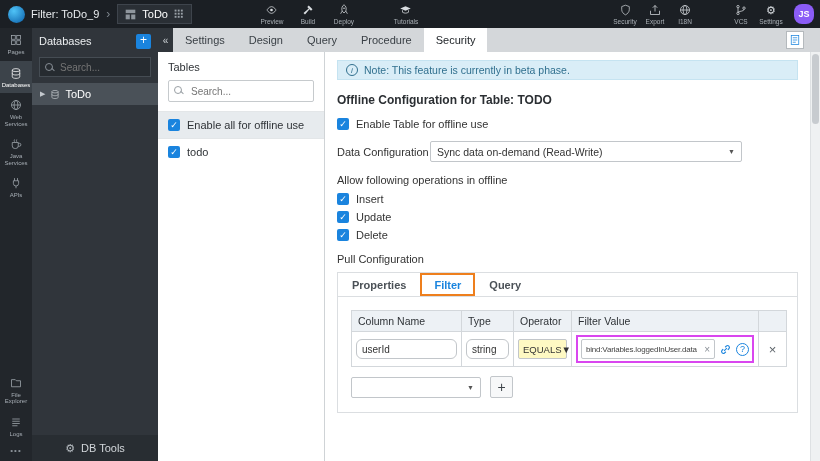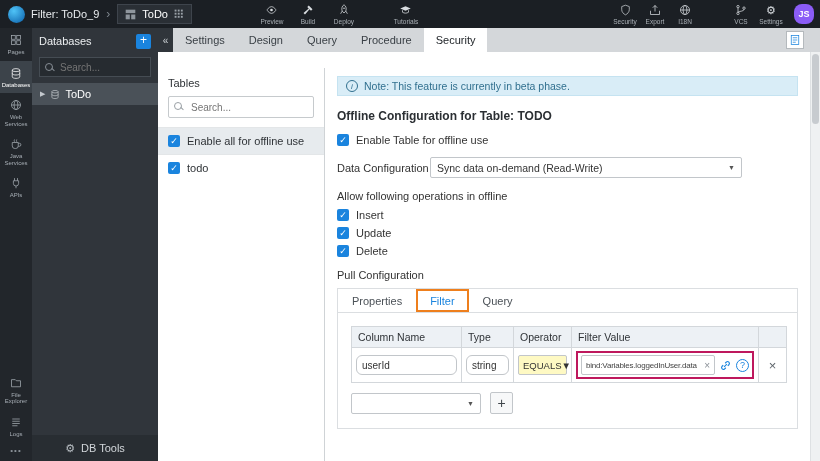--- a/index.html
+++ b/index.html
@@ -53,21 +53,21 @@
 
   
   .content { flex:1; display:flex; flex-direction:column; min-width:0; background:#fff; position:relative; }
   .tabbar { height:24px; background:#d4d7da; display:flex; align-items:stretch; flex:0 0 24px; }
   .collapse-btn { width:15px; background:#30353b; color:#cfd4d8; display:flex; align-items:center; justify-content:center; font-size:10px; cursor:pointer; }
   .tab { padding:0 12px; display:flex; align-items:center; font-size:11px; color:#3a4046; cursor:pointer; }
   .tab.active { background:#fff; color:#23272b; }
   .tabbar-right { margin-left:auto; display:flex; align-items:center; padding-right:16px; }
   .report-btn { width:18px; height:18px; background:#fff; border:1px solid #b4b9bd; display:flex; align-items:center; justify-content:center; cursor:pointer; }
 
-  .content-body { flex:1; display:flex; min-height:0;margin-top:16px; }
+  .content-body { flex:1; display:flex; min-height:0; }
 
   
   .tables-panel { width:167px; border-right:1px solid #cfd3d6; display:flex; flex-direction:column; background:#fff; flex:0 0 167px; }
   .tables-title { padding:9px 10px 7px; font-size:11px; color:#2f3337; }
   .tables-search { margin:0 10px 9px; position:relative; }
   .tables-search input { width:100%; height:22px; border:1px solid #c6cacd; font-size:10px; padding:0 6px 0 22px; color:#555; outline:none; border-radius:2px; background:#fff; }
   .tables-search .mag::before { border-color:#9aa0a5; } .tables-search .mag::after { background:#9aa0a5; }
   .table-row { height:27px; display:flex; align-items:center; gap:7px; padding:0 10px; border-top:1px solid #e3e6e8; font-size:11px; color:#2f3337; cursor:pointer; }
   .table-row.first { background:#e7ebee; }
   .cb { width:12px; height:12px; background:#1a84de; color:#fff; font-size:9px; line-height:12px; text-align:center; border-radius:2px; flex:0 0 12px; cursor:pointer; }
@@ -81,31 +81,31 @@
   .field-row { display:flex; align-items:center; margin:11px 0; }
   .field-label { width:93px; }
   .select { border:1px solid #c2c6ca; height:21px; display:flex; align-items:center; justify-content:space-between; padding:0 6px; font-size:10.5px; color:#333; background:#fff; cursor:pointer; border-radius:2px; }
   .select .arrow { font-size:7px; color:#555; margin-left:6px; }
   .dc-select { width:312px; }
   .section-label { margin:12px 0 7px; }
   .ops .cb-row { margin:4px 0 6px; }
 
   
   .pull-panel { border:1px solid #dbdee1; margin-top:7px; background:#fff; }
-  .pull-tabs { display:flex; border-bottom:1px solid #dbdee1; }
+  .pull-tabs { display:flex; border-bottom:1px solid #dbdee1;font-weight:bold; }
   .pull-tab { padding:6px 14px 5px; font-size:11px; color:#4b5157; cursor:pointer; }
   .pull-tab.active { color:#1a84de; border-bottom:2px solid #1a84de; padding-bottom:3px; }
   .pull-tab.hl { outline:2px solid #ee7f1d; outline-offset:-2px; }
   .pull-content { padding:13px 13px 14px; }
   table.ft { border-collapse:collapse; width:100%; table-layout:fixed; }
   .ft th { background:#edf1f5; border:1px solid #d3d7db; font-weight:normal; text-align:left; font-size:10.5px; padding:4px 6px; color:#2f3337; }
   .ft td { border:1px solid #d3d7db; padding:3px 4px; vertical-align:middle; }
   .cell-input { width:100%; height:20px; border:1px solid #c2c6ca; font-size:10px; padding:0 5px; color:#333; outline:none; border-radius:6px; }
   .cell-select { height:20px; border:1px solid #c2c6ca; display:flex; align-items:center; justify-content:space-between; padding:0 4px; font-size:9.5px; color:#333; background:#fef9c3; cursor:pointer; border-radius:2px; }
-  .fv-group { display:flex; align-items:center; gap:4px; border:2px solid #be185d; padding:2px 3px; }
+  .fv-group { display:flex; align-items:center; gap:4px; border:2px solid #d946ef; padding:2px 3px; }
   .fv-box { flex:1; min-width:0; border:1px solid #c2c6ca; height:20px; display:flex; align-items:center; padding:0 4px; background:#fff; border-radius:2px; }
   .fv-text { flex:1; font-size:8px; color:#444; white-space:nowrap; overflow:hidden; letter-spacing:-0.2px; }
   .fv-x { color:#8a9097; margin-left:3px; font-size:10px; cursor:pointer; }
   .link-icon { cursor:pointer; display:flex; }
   .help-icon { width:13px; height:13px; border:1px solid #1a84de; color:#1a84de; border-radius:50%; font-size:9px; display:flex; align-items:center; justify-content:center; cursor:pointer; flex:0 0 13px; }
   .del-cell { text-align:center; }
   .del-x { color:#5d646a; font-size:13px; cursor:pointer; }
   .add-row { display:flex; align-items:center; gap:9px; margin-top:9px; }
   .add-select { width:130px; }
   .plus-btn { width:23px; height:22px; border:1px solid #c2c6ca; background:#f7f8f9; display:flex; align-items:center; justify-content:center; font-size:14px; color:#3f454b; cursor:pointer; border-radius:2px; }

